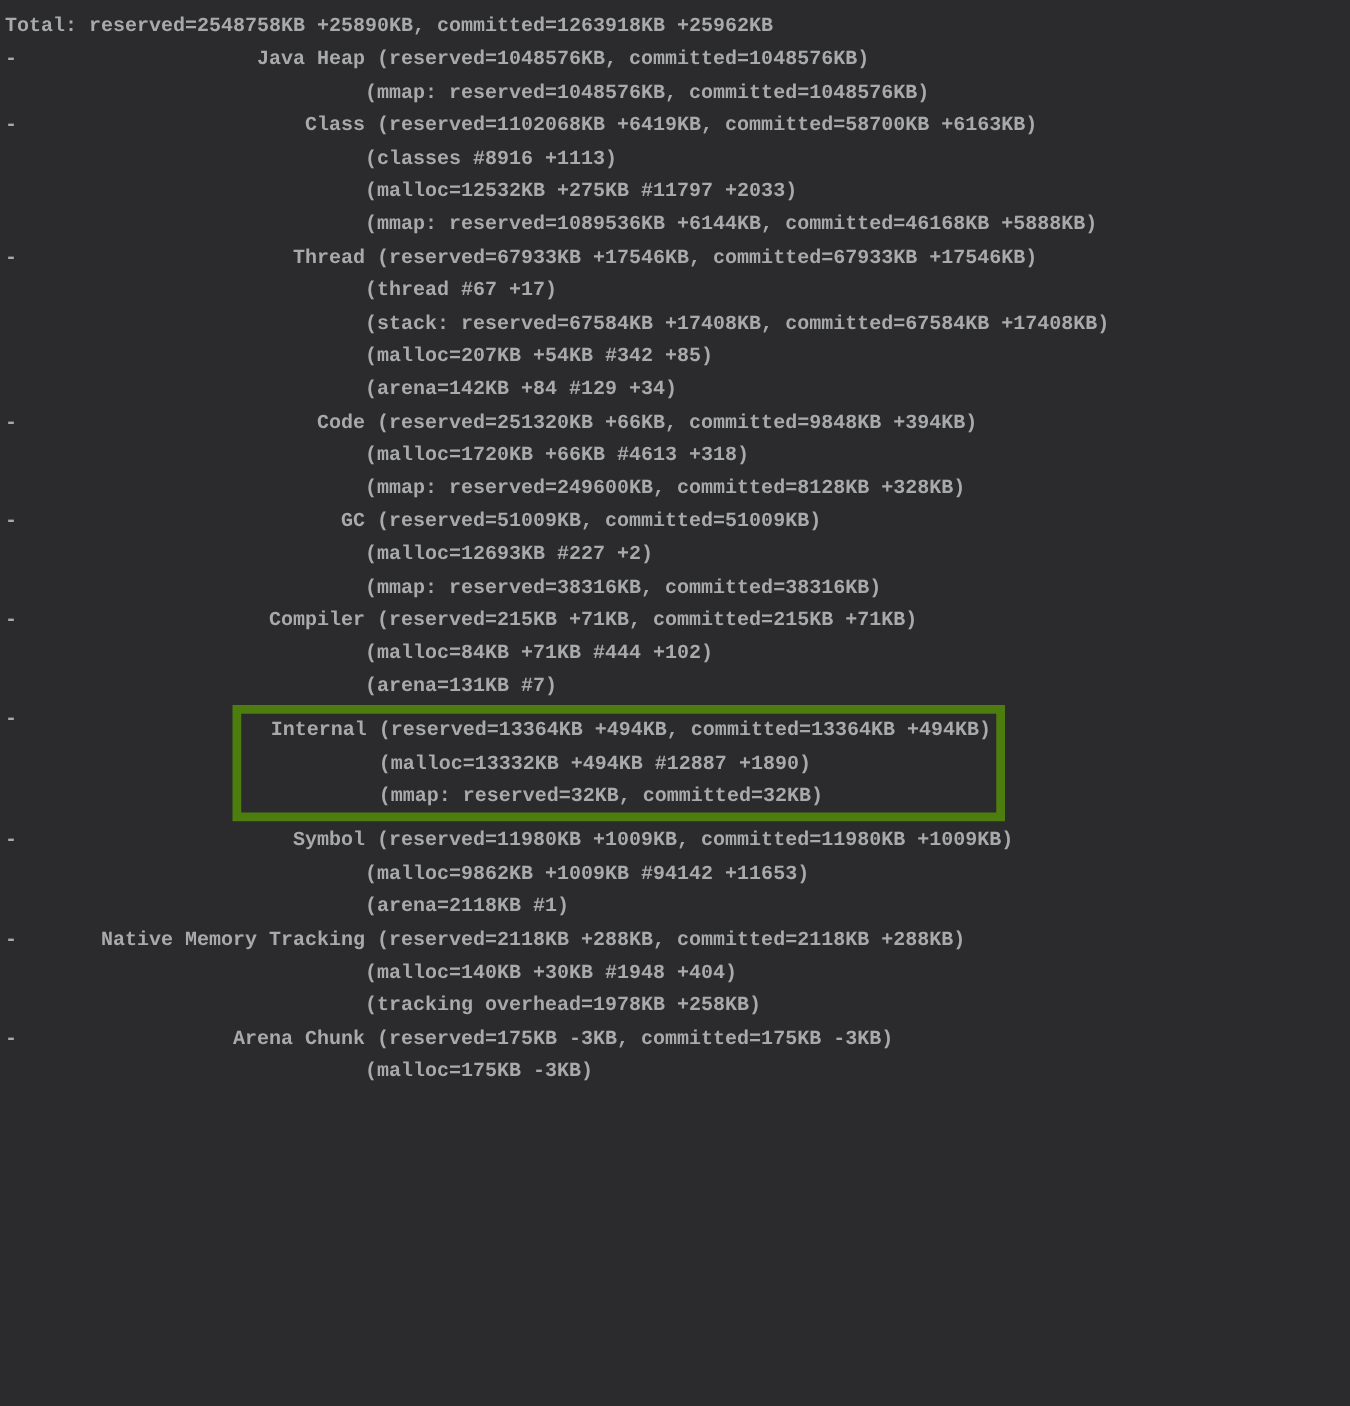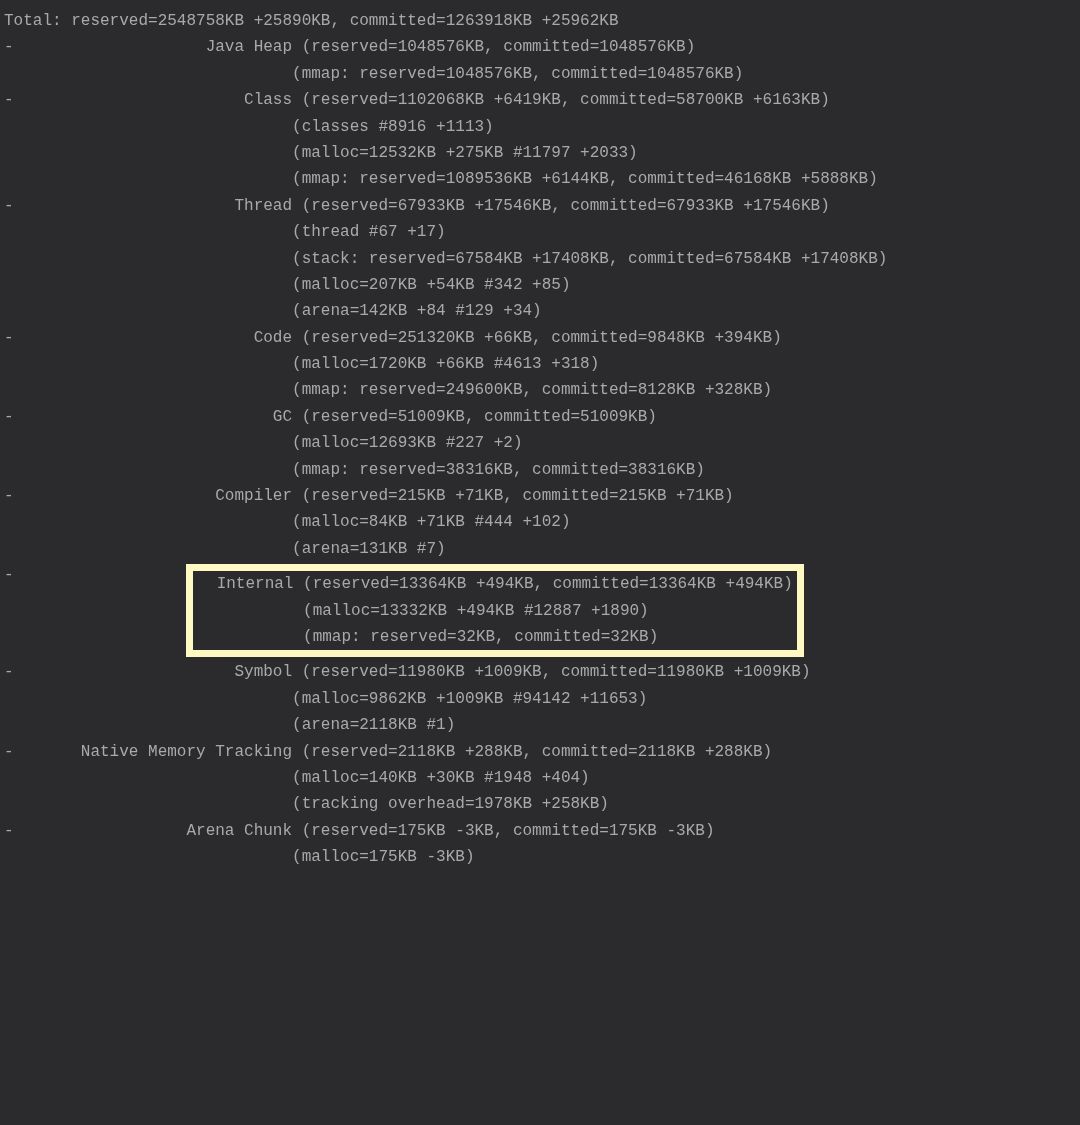--- a/index.html
+++ b/index.html
@@ -1,30 +1,30 @@
 <!DOCTYPE html>
 <html><head>
   <meta charset="utf-8">
   <style>
-    * { margin: 0; padding: 0; box-sizing: border-box; }
+    * { margin: 0; padding: 0; box-sizing: border-box; font-weight: bold; }
     body {
       background: #2b2b2d;
       color: #a8a9ab;
       font-family: Menlo, Monaco, "Courier New", monospace;
       font-size: 16px;
       line-height: 1.65;
       padding: 8px 4px;
       width: 1080px;
     }
     .pre {
       white-space: pre;
     }
     .line { display: block; }
     .highlight-box {
-      border: 7px solid #fef9c3;
+      border: 7px solid #4d7c0f;
       margin: 2px 0;
       padding: 0 4px;
       display: inline-block;
     }
   </style>
 </head>
 <body>
 
 <div class="pre" id="output"><span class="line">Total: reserved=2548758KB +25890KB, committed=1263918KB +25962KB</span><span class="line"></span><span class="line">-                    Java Heap (reserved=1048576KB, committed=1048576KB)</span><span class="line">                              (mmap: reserved=1048576KB, committed=1048576KB)</span><span class="line"></span><span class="line">-                        Class (reserved=1102068KB +6419KB, committed=58700KB +6163KB)</span><span class="line">                              (classes #8916 +1113)</span><span class="line">                              (malloc=12532KB +275KB #11797 +2033)</span><span class="line">                              (mmap: reserved=1089536KB +6144KB, committed=46168KB +5888KB)</span><span class="line"></span><span class="line">-                       Thread (reserved=67933KB +17546KB, committed=67933KB +17546KB)</span><span class="line">                              (thread #67 +17)</span><span class="line">                              (stack: reserved=67584KB +17408KB, committed=67584KB +17408KB)</span><span class="line">                              (malloc=207KB +54KB #342 +85)</span><span class="line">                              (arena=142KB +84 #129 +34)</span><span class="line"></span><span class="line">-                         Code (reserved=251320KB +66KB, committed=9848KB +394KB)</span><span class="line">                              (malloc=1720KB +66KB #4613 +318)</span><span class="line">                              (mmap: reserved=249600KB, committed=8128KB +328KB)</span><span class="line"></span><span class="line">-                           GC (reserved=51009KB, committed=51009KB)</span><span class="line">                              (malloc=12693KB #227 +2)</span><span class="line">                              (mmap: reserved=38316KB, committed=38316KB)</span><span class="line"></span><span class="line">-                     Compiler (reserved=215KB +71KB, committed=215KB +71KB)</span><span class="line">                              (malloc=84KB +71KB #444 +102)</span><span class="line">                              (arena=131KB #7)</span><span class="line"></span><div style="display: flex; align-items: flex-start;"><span style="white-space: pre;">-</span><span style="white-space: pre;">                  </span><span class="highlight-box" style="white-space: pre;"><span class="line">  Internal (reserved=13364KB +494KB, committed=13364KB +494KB)</span><span class="line">           (malloc=13332KB +494KB #12887 +1890)</span><span class="line">           (mmap: reserved=32KB, committed=32KB)</span></span></div><span class="line"></span><span class="line">-                       Symbol (reserved=11980KB +1009KB, committed=11980KB +1009KB)</span><span class="line">                              (malloc=9862KB +1009KB #94142 +11653)</span><span class="line">                              (arena=2118KB #1)</span><span class="line"></span><span class="line">-       Native Memory Tracking (reserved=2118KB +288KB, committed=2118KB +288KB)</span><span class="line">                              (malloc=140KB +30KB #1948 +404)</span><span class="line">                              (tracking overhead=1978KB +258KB)</span><span class="line"></span><span class="line">-                  Arena Chunk (reserved=175KB -3KB, committed=175KB -3KB)</span><span class="line">                              (malloc=175KB -3KB)</span><span class="line"></span></div>
 

